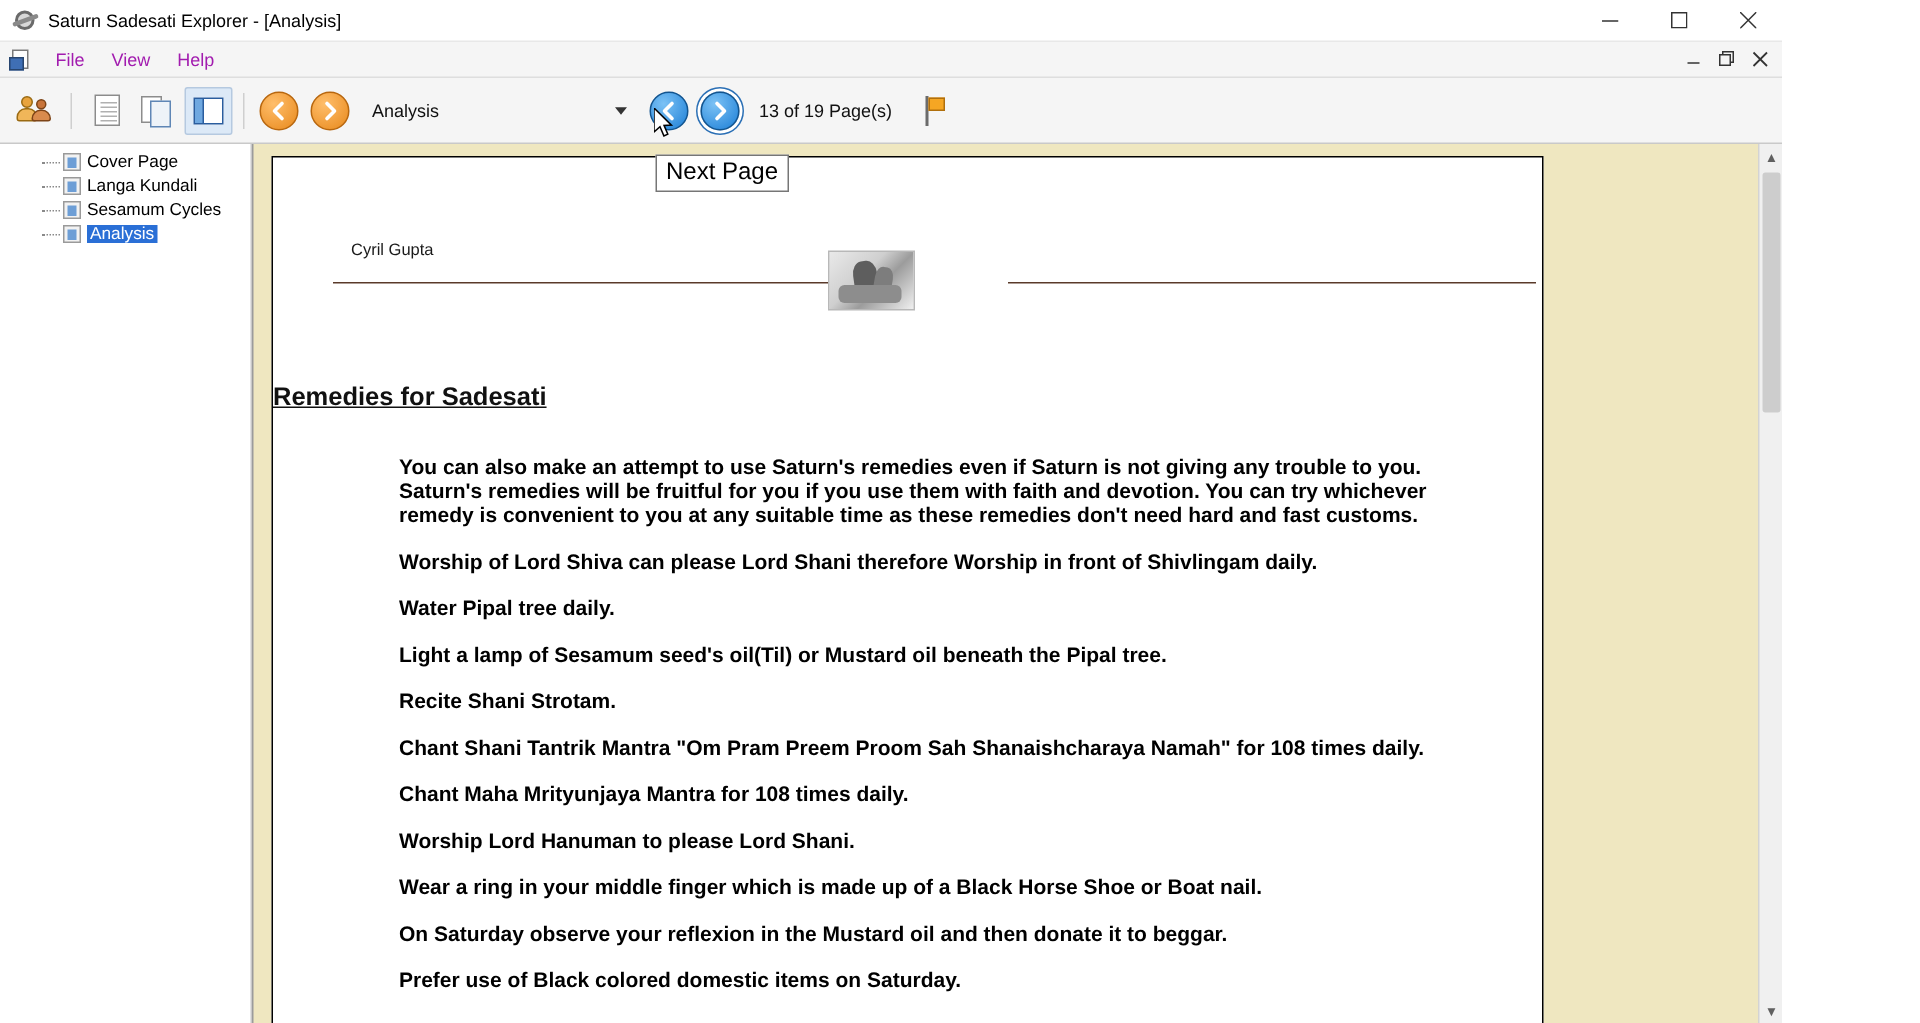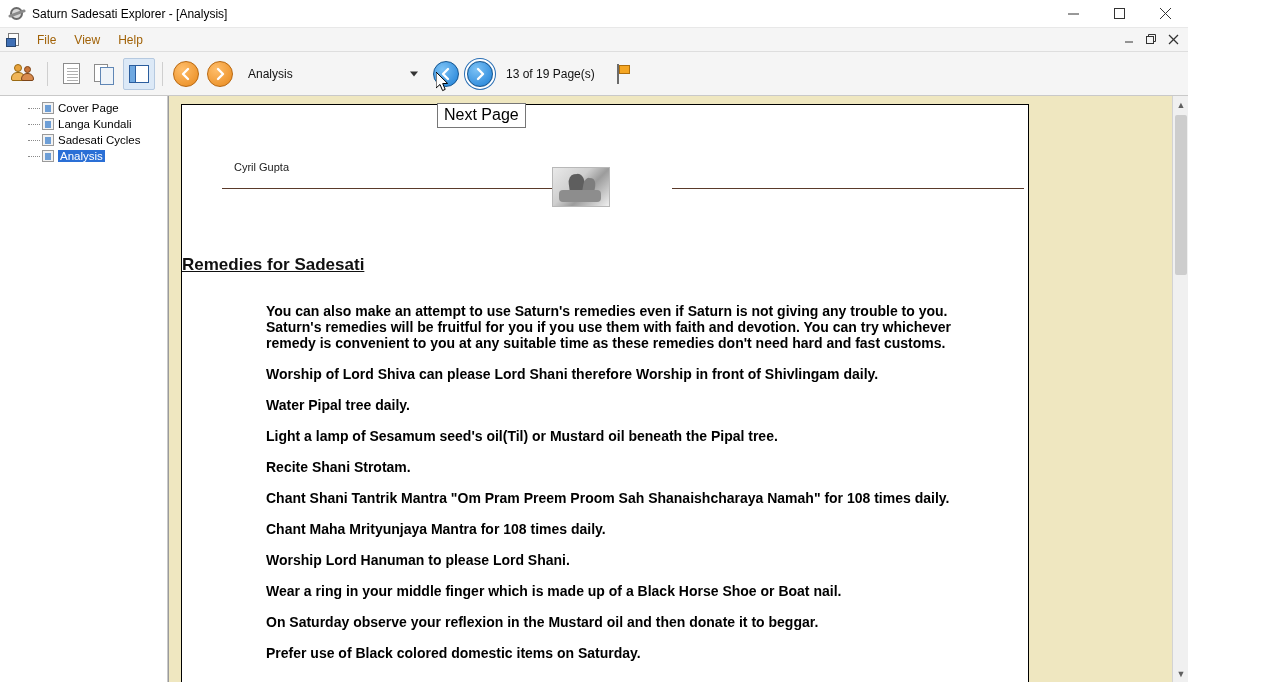--- a/index.html
+++ b/index.html
@@ -88,21 +88,21 @@
     border: 1px solid #7a7a7a;
   }
   .menu-doc-icon .flop {
     position: absolute; left: 0px; top: 6px;
     width: 10px; height: 9px;
     background: #3f6fb5;
     border: 1px solid #27456f;
   }
   .menu-item {
     font-size: 12px;
-    color: #a16207;
+    color: #a21caf;
     padding: 2px 9px;
     line-height: 18px;
   }
   .menu-right {
     margin-left: auto;
     display: flex;
     align-items: center;
     gap: 9px;
     padding-right: 8px;
     color: #333;
@@ -520,21 +520,21 @@
         <span class="label">Cover Page</span>
       </div>
       <div class="tree-item">
         <span class="dash"></span>
         <span class="node-ico"></span>
         <span class="label">Langa Kundali</span>
       </div>
       <div class="tree-item">
         <span class="dash"></span>
         <span class="node-ico"></span>
-        <span class="label">Sadesati Cycles</span>
+        <span class="label">Sesamum Cycles</span>
       </div>
       <div class="tree-item selected">
         <span class="dash"></span>
         <span class="node-ico"></span>
         <span class="label">Analysis</span>
       </div>
     </div>
 
     <div class="viewer">
 

